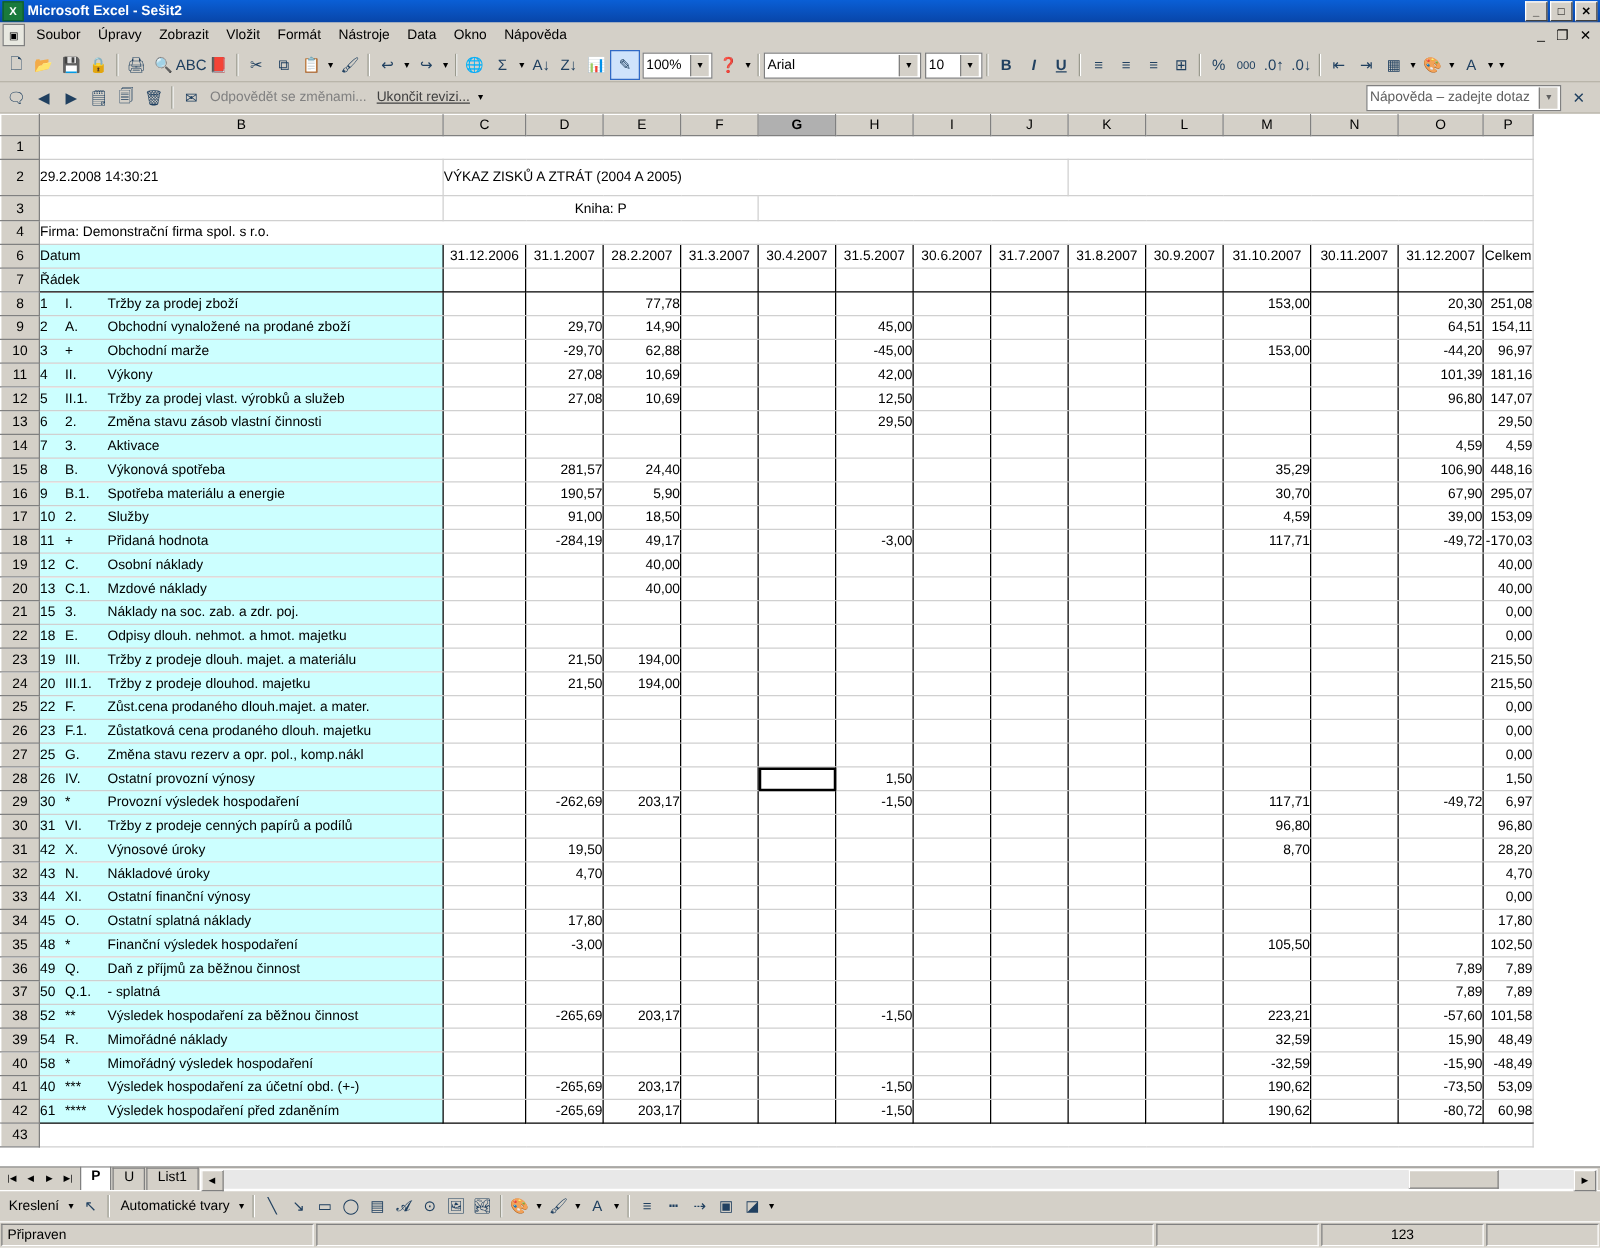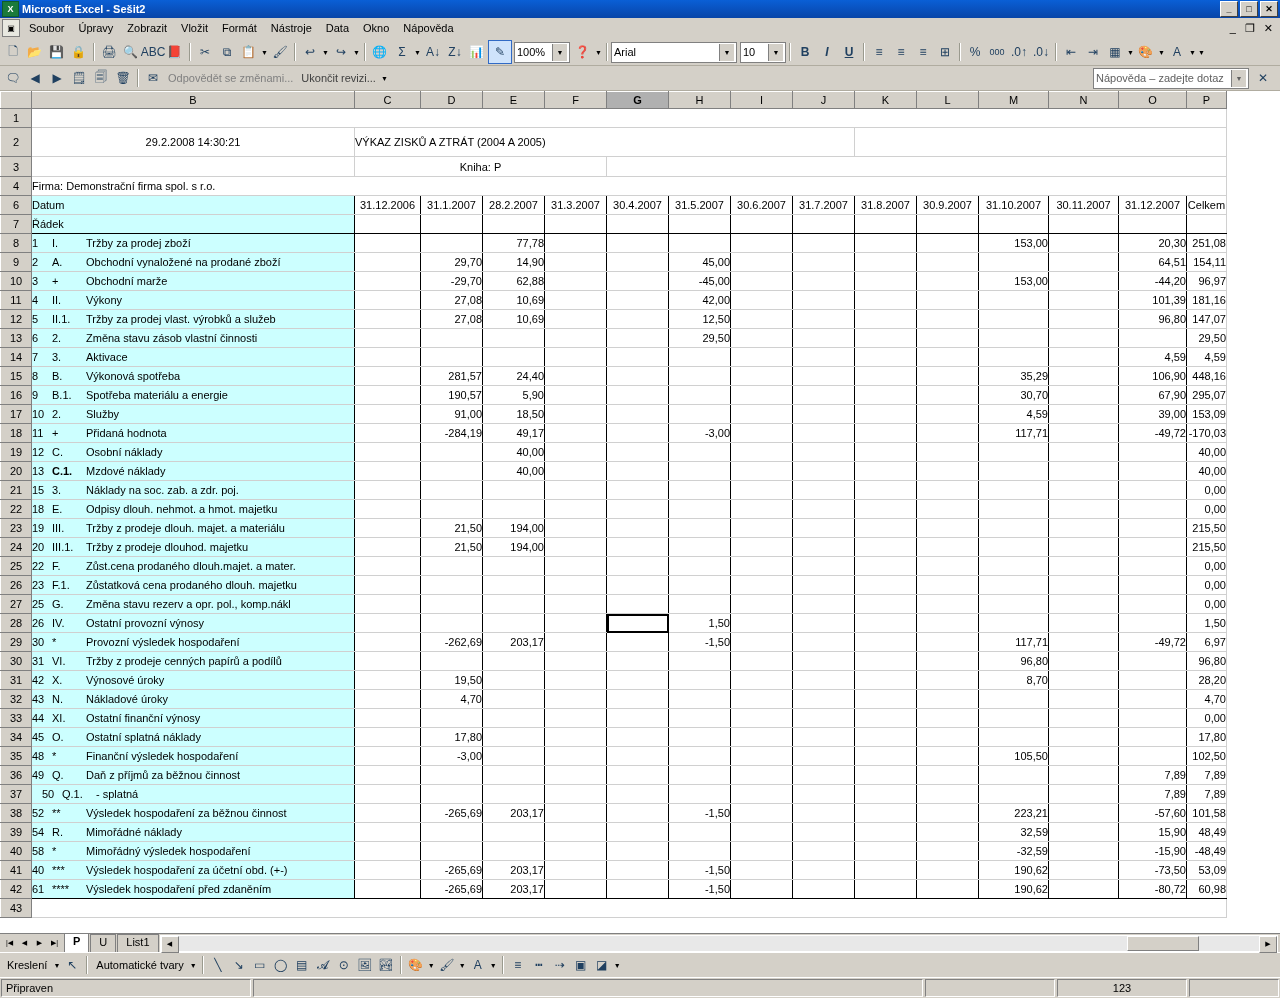--- a/index.html
+++ b/index.html
@@ -23,21 +23,21 @@
   
   .toolbar{height:26px;background:#d4d0c8;display:flex;align-items:center;padding:0 2px;border-bottom:1px solid #b0aca0;}
   .tb-btn{width:22px;height:22px;display:flex;align-items:center;justify-content:center;font-size:12px;color:#204060;position:relative;}
   .tb-sep{width:1px;height:18px;background:#9a9a8e;margin:0 3px;border-right:1px solid #fff;}
   .tb-combo{height:19px;border:1px solid #808080;background:#fff;display:flex;align-items:center;font-size:11px;padding:0 2px;}
   .tb-combo .arrow{width:14px;height:17px;background:#d4d0c8;border-left:1px solid #808080;display:flex;align-items:center;justify-content:center;font-size:7px;margin-left:auto;}
   .tb-small-arrow{width:9px;display:flex;align-items:center;justify-content:center;font-size:7px;color:#000;}
 
   .toolbar2{height:24px;background:#d4d0c8;display:flex;align-items:center;padding:0 2px;border-bottom:1px solid #b0aca0;}
   .rev-text{font-size:11px;color:#808080;padding:0 4px;}
-  .rev-text2{font-size:11px;color:#404040;padding:0 4px;text-align:right;}
+  .rev-text2{font-size:11px;color:#404040;padding:0 4px;text-decoration:underline;text-align:right;}
 
   
   .formulabar{height:22px;background:#d4d0c8;display:flex;align-items:center;border-bottom:1px solid #b0aca0;padding:1px 2px;}
   .namebox{width:90px;height:18px;background:#fff;border:1px solid #808080;border-right:none;display:flex;align-items:center;font-size:11px;padding:0 3px;}
   .namebox-arrow{width:15px;height:18px;background:#d4d0c8;border:1px solid #808080;display:flex;align-items:center;justify-content:center;font-size:7px;}
   .fx-area{display:flex;align-items:center;gap:6px;padding:0 8px;color:#404060;font-size:11px;}
   .fxinput{flex:1;height:18px;background:#fff;border:1px solid #808080;}
 
   
   .gridwrap{flex:1;background:#fff;overflow:hidden;position:relative;}
@@ -243,21 +243,21 @@
         <td class="colhdr">O</td>
         <td class="colhdr">P</td>
       </tr>
 
       <tr>
         <td class="rowhdr">1</td>
         <td class="cell" colspan="15"></td>
       </tr>
       <tr style="height:28px;">
         <td class="rowhdr">2</td>
-        <td class="cell" style="height:28px;text-align:center;">29.2.2008 14:30:21</td>
+        <td class="cell" style="height:28px;">29.2.2008 14:30:21</td>
         <td class="cell title-big" colspan="8">VÝKAZ ZISKŮ A ZTRÁT (2004 A 2005)</td>
         <td class="cell" colspan="6"></td>
       </tr>
       <tr style="height:20px;">
         <td class="rowhdr">3</td>
         <td class="cell"></td>
         <td class="cell title-mid" colspan="4" style="text-align:center;">Kniha: P</td>
         <td class="cell" colspan="10"></td>
       </tr>
       <tr>
@@ -515,21 +515,21 @@
             <td class="cell r br"></td>
             <td class="cell r br"></td>
             <td class="cell r br"></td>
             <td class="cell r br"></td>
             <td class="cell r br"></td>
             <td class="cell r br"></td>
             <td class="cell r">40,00</td>
           </tr>
           <tr>
             <td class="rowhdr">20</td>
-            <td class="cell cyan bl br"><span style="display:inline-block;width:20px;">13</span><span style="display:inline-block;width:34px;font-weight:bold;">C.1.</span><span>Mzdové náklady</span></td>
+            <td class="cell cyan bl br"><span style="display:inline-block;width:20px;">13</span><span style="display:inline-block;width:34px;">C.1.</span><span>Mzdové náklady</span></td>
             <td class="cell r br"></td>
             <td class="cell r br"></td>
             <td class="cell r br">40,00</td>
             <td class="cell r br"></td>
             <td class="cell r br"></td>
             <td class="cell r br"></td>
             <td class="cell r br"></td>
             <td class="cell r br"></td>
             <td class="cell r br"></td>
             <td class="cell r br"></td>
@@ -821,21 +821,21 @@
             <td class="cell r br"></td>
             <td class="cell r br"></td>
             <td class="cell r br"></td>
             <td class="cell r br"></td>
             <td class="cell r br"></td>
             <td class="cell r br">7,89</td>
             <td class="cell r">7,89</td>
           </tr>
           <tr>
             <td class="rowhdr">37</td>
-            <td class="cell cyan bl br"><span style="display:inline-block;width:20px;padding-left:10px;">50</span><span style="display:inline-block;width:34px;">Q.1.</span><span>- splatná</span></td>
+            <td class="cell cyan bl br"><span style="display:inline-block;width:20px;">50</span><span style="display:inline-block;width:34px;">Q.1.</span><span>- splatná</span></td>
             <td class="cell r br"></td>
             <td class="cell r br"></td>
             <td class="cell r br"></td>
             <td class="cell r br"></td>
             <td class="cell r br"></td>
             <td class="cell r br"></td>
             <td class="cell r br"></td>
             <td class="cell r br"></td>
             <td class="cell r br"></td>
             <td class="cell r br"></td>

